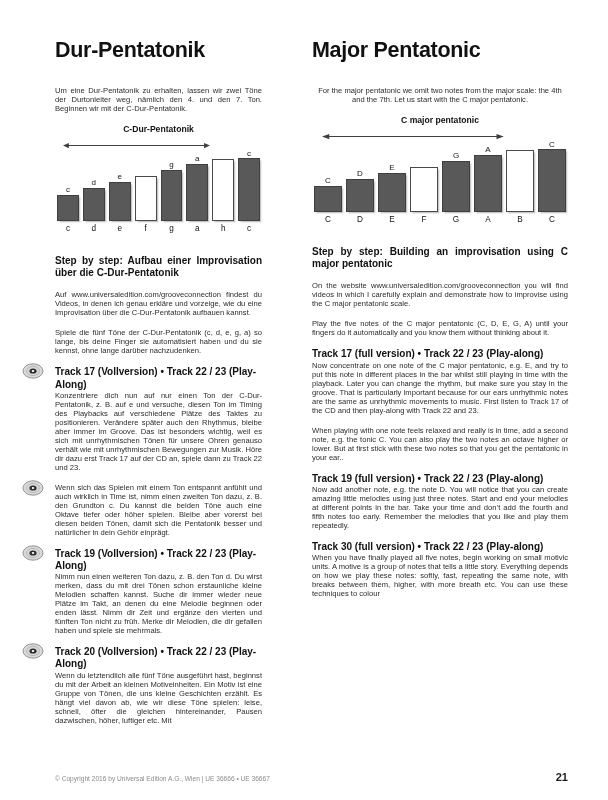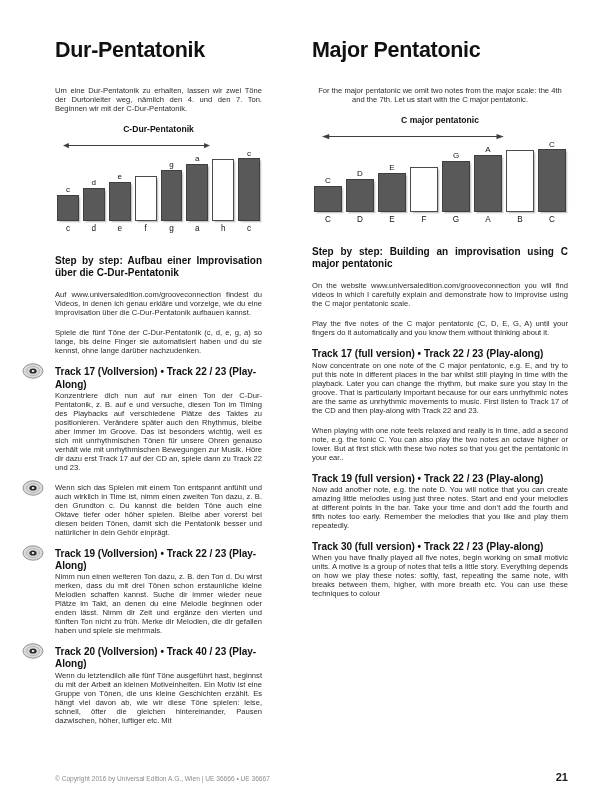--- a/index.html
+++ b/index.html
@@ -208,21 +208,21 @@
         <p class="body">Nimm nun einen weiteren Ton dazu,  z. B. den Ton d. Du wirst merken, dass du mit drei Tönen schon erstaunliche kleine Melodien schaffen kannst. Suche dir immer wieder neue Plätze im Takt, an denen du eine Melodie beginnen oder enden lässt. Nimm dir Zeit und ergänze den vierten und fünften Ton nicht zu früh. Merke dir Melodien, die dir gefallen haben und spiele sie mehrmals.</p>
       </div>
 
       <div class="track-block">
         <svg class="cd-icon" viewBox="0 0 22 16">
           <ellipse cx="11" cy="8" rx="10" ry="7.2" fill="#d9d9d9" stroke="#8a8a8a" stroke-width="0.9"></ellipse>
           <ellipse cx="11" cy="8" rx="6.4" ry="4.6" fill="none" stroke="#a8a8a8" stroke-width="0.7"></ellipse>
           <ellipse cx="11" cy="8" rx="3.6" ry="2.6" fill="#2b2b2b"></ellipse>
           <ellipse cx="11" cy="8" rx="1.3" ry="0.95" fill="#ffffff"></ellipse>
         </svg>
-        <div class="track-head">Track 20 (Vollversion) • Track 40 / 23 (Play-Along)</div>
+        <div class="track-head">Track 20 (Vollversion) • Track 22 / 23 (Play-Along)</div>
         <p class="body">Wenn du letztendlich alle fünf Töne ausgeführt hast, beginnst du mit der Arbeit an kleinen Motiveinheiten. Ein Motiv ist eine Gruppe von Tönen, die uns kleine Geschichten erzählt. Es hängt viel davon ab, wie wir diese Töne spielen: leise, schnell, öfter die gleichen hintereinander, Pausen dazwischen, höher, luftiger etc. Mit</p>
       </div>
     </div>
 
     <div class="col right">
       <h1 class="title">Major Pentatonic</h1>
       <p class="body nojust">For the major pentatonic we omit two notes from the major scale: the 4th and the 7th. Let us start with the C major pentatonic.</p>
 
       <div class="chart-wrap">
         <div class="chart-title">C major pentatonic</div>

